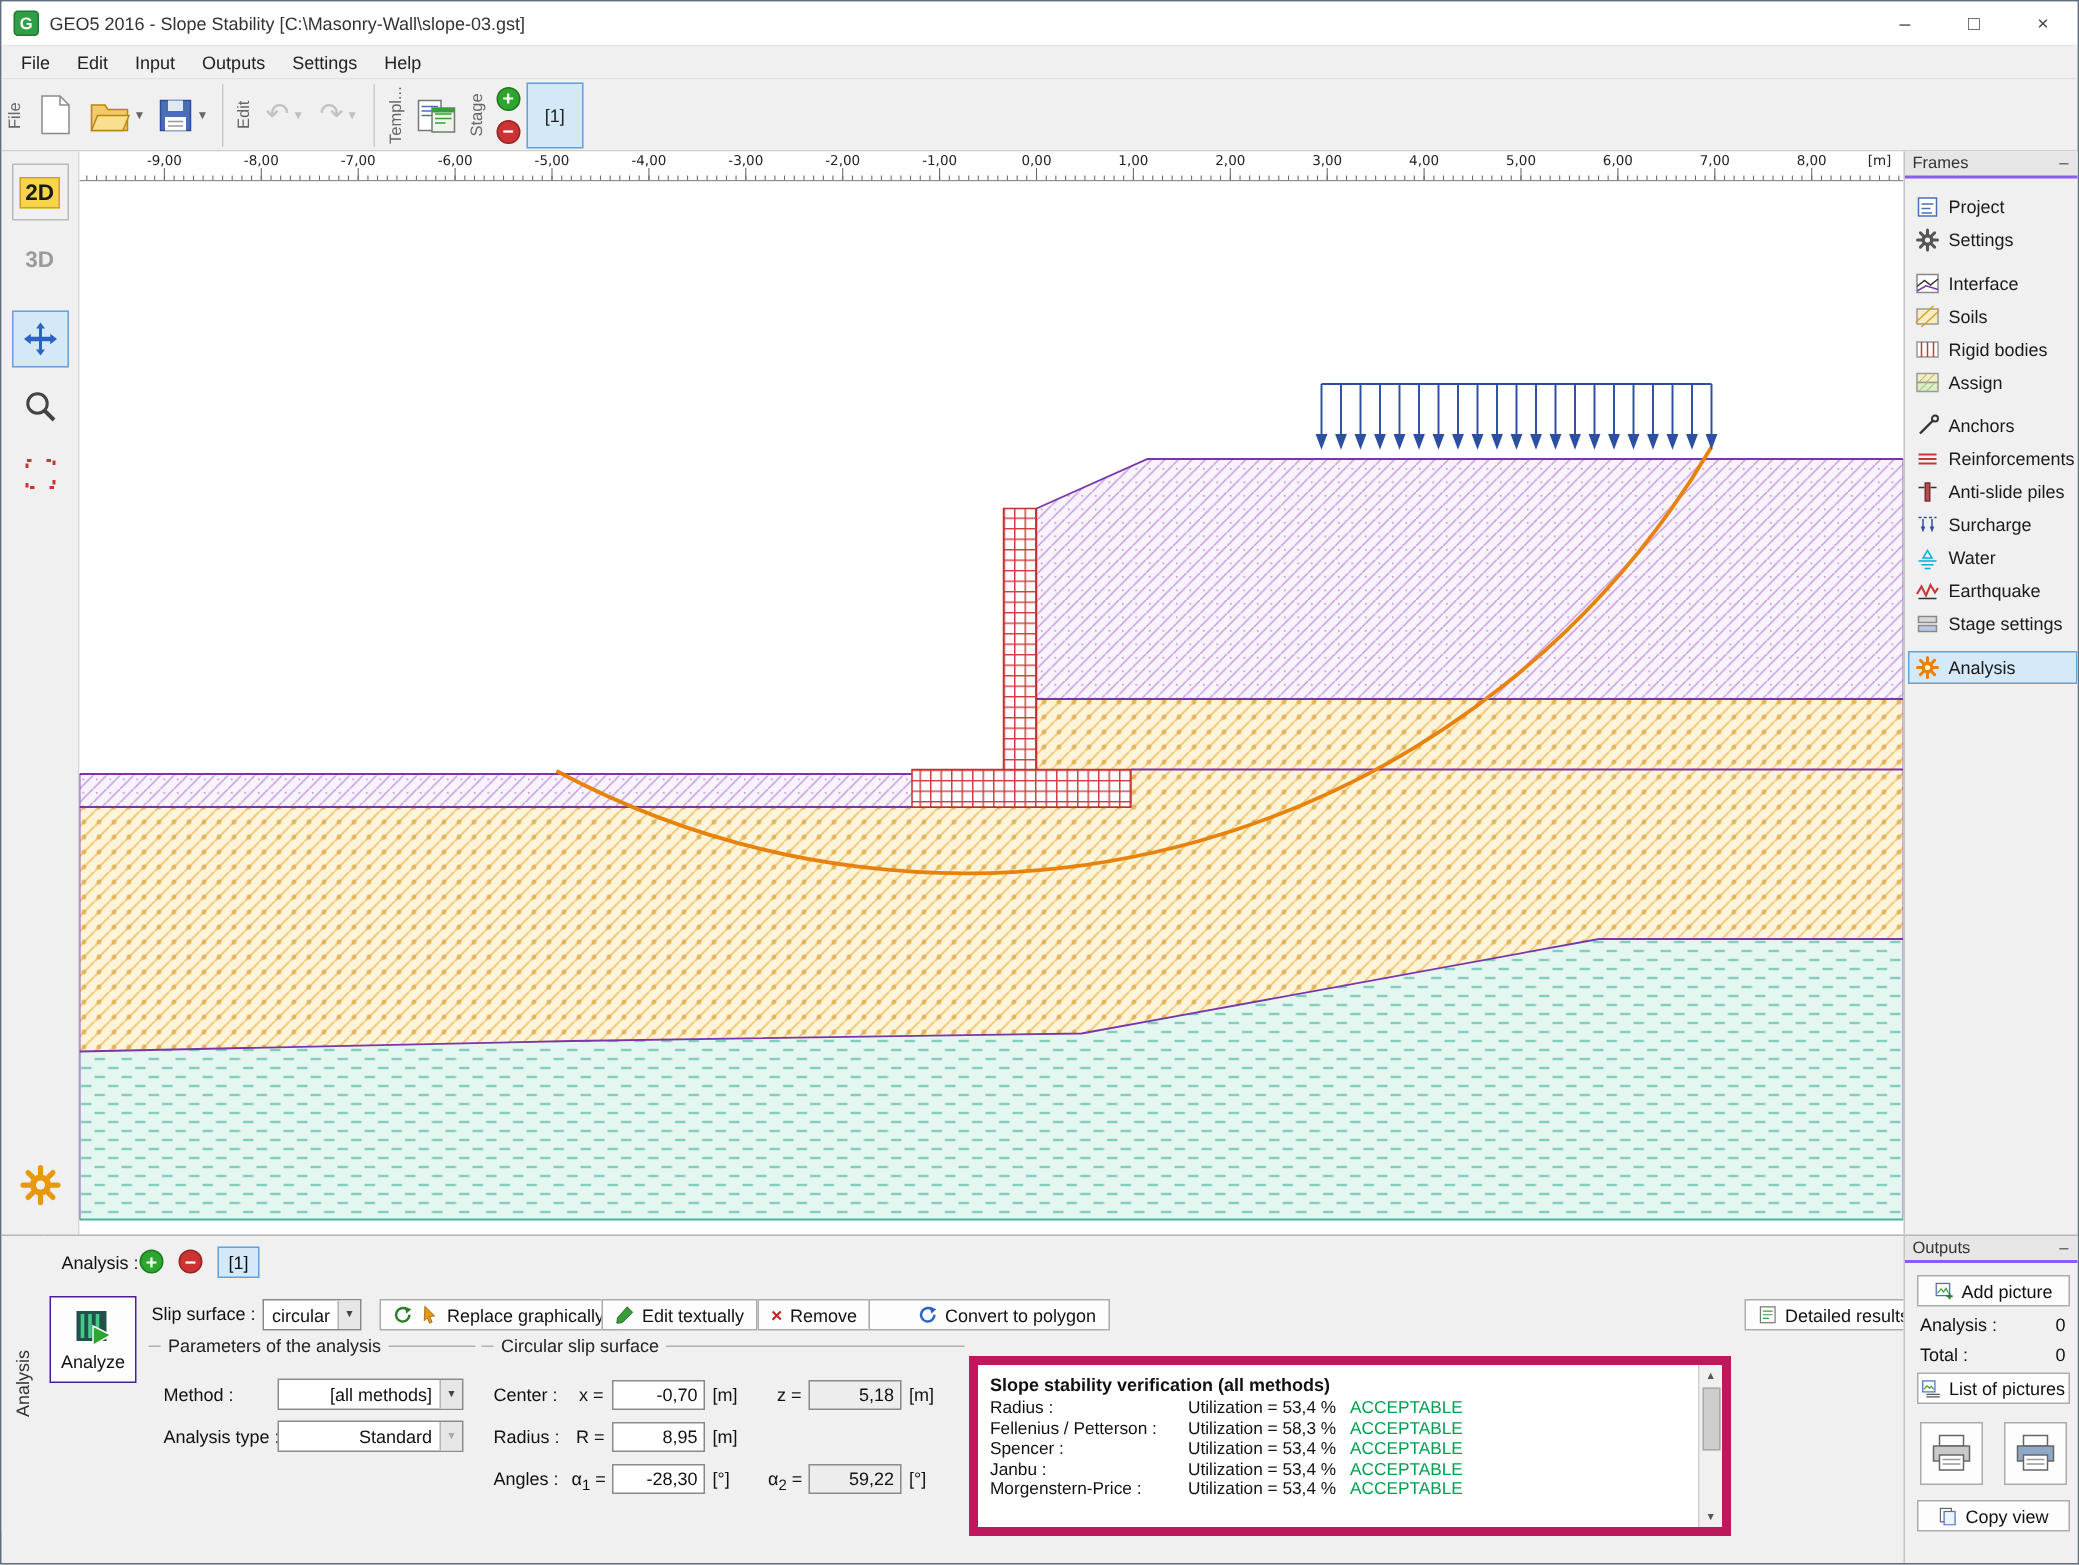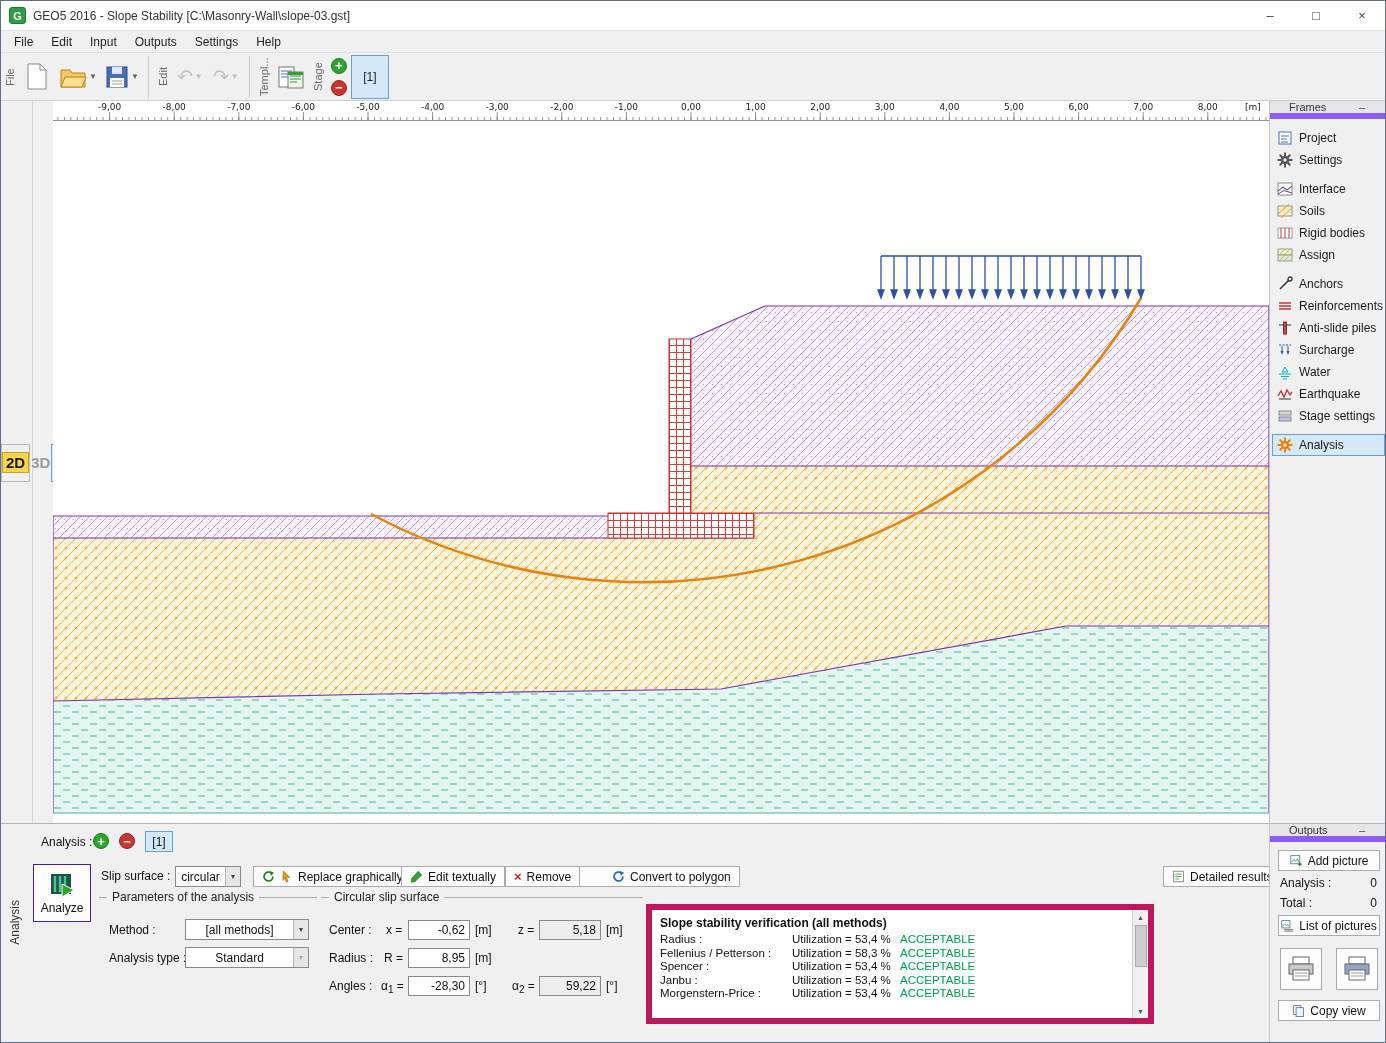--- a/index.html
+++ b/index.html
@@ -27,56 +27,56 @@
   .drop{font-size:8px;color:#666;margin-left:2px;}
   .drop.dis{color:#c0c0c0;}
   .undo-glyph{font-size:19px;color:#c2c2c2;line-height:1;}
   .round-btn{width:16px;height:16px;border-radius:50%;color:#fff;font-size:13px;font-weight:bold;display:flex;align-items:center;justify-content:center;line-height:1;}
   .round-btn.green{background:#2ea52e;border:1px solid #1d7a1d;}
   .round-btn.red{background:#cc3333;border:1px solid #992222;}
   .stage-col{display:flex;flex-direction:column;gap:6px;margin:0 4px;}
   .stage-num{font-size:12px;color:#222;}
 
   
-  .left-tools{position:absolute;left:0;top:100px;width:32px;height:722px;background:#f0f0f0;border-right:1px solid #d5d5d5;display:flex;align-items:center;padding-top:8px;}
+  .left-tools{position:absolute;left:0;top:100px;width:52px;height:722px;background:#f0f0f0;border-right:1px solid #d5d5d5;display:flex;flex-direction:column;align-items:center;padding-top:8px;}
   .side-btn{width:38px;height:38px;margin-bottom:7px;background:#f0f0f0;border:1px solid #b9b9b9;display:flex;align-items:center;justify-content:center;}
   .side-btn.sel{background:#d5e8f8;border:1px solid #66a1d2;}
   .side-btn.flat{border-color:transparent;background:transparent;}
   .lbl-2d{font-weight:bold;font-size:15px;color:#1a1a1a;background:#f6d44c;padding:1px 3px;border:1px solid #c9a325;}
   .lbl-3d{font-weight:bold;font-size:15px;color:#9a9a9a;}
   .gear-slot{margin-top:auto;margin-bottom:14px;}
 
   
   .canvas{position:absolute;left:52px;top:100px;width:1216px;height:722px;background:#fff;}
   #ruler-svg{display:block;}
   #ruler-svg text{font:9px "DejaVu Sans",sans-serif;fill:#222;text-anchor:middle;}
   #ruler-svg line{stroke:#666;stroke-width:0.7;}
   #diagram{display:block;}
 
   
   .frames{position:absolute;left:1268px;top:100px;width:118px;height:722px;background:#f0f0f0;border-left:1px solid #c4c4c4;}
-  .phead{height:18px;background:#e6e6e6;border-bottom:6px solid #8b5cf6;display:flex;align-items:center;justify-content:space-between;padding:0 19px;font-size:11px;color:#333;}
+  .phead{height:18px;background:#e6e6e6;border-bottom:2px solid #8b5cf6;display:flex;align-items:center;justify-content:space-between;padding:0 5px;font-size:11px;color:#333;}
   .phead .minimize{font-size:11px;color:#444;padding:0 3px;}
   .fitem{display:flex;align-items:center;gap:6px;height:22px;padding:0 4px;margin:0 2px;border:1px solid transparent;}
   .fitem .flabel{font-size:12px;color:#1a1a1a;white-space:nowrap;}
   .fitem.sel{background:#d6e9f8;border:1px solid #66a1d2;}
   .fgap{height:7px;}
   .ficon{width:16px;height:16px;flex:none;}
 
   
   .vtab{position:absolute;left:0;top:822px;width:28px;height:198px;background:#f0f0f0;border-top:1px solid #b5b5b5;display:flex;align-items:center;justify-content:center;}
   .vtab span{writing-mode:vertical-rl;transform:rotate(180deg);font-size:12px;color:#333;}
   .apanel{position:absolute;left:28px;top:822px;width:1240px;height:198px;background:#f0f0f0;border-top:1px solid #b5b5b5;}
   .apanel .abs{position:absolute;}
   .lab{font-size:12px;color:#111;white-space:nowrap;}
   .btn{display:inline-flex;align-items:center;justify-content:center;gap:5px;background:#fdfdfd;border:1px solid #ababab;font-size:12px;height:21px;padding:0 8px;white-space:nowrap;color:#111;}
   .btn.pressed{background:#d5e8f8;border:1px solid #66a1d2;}
   .analyze-btn{position:absolute;left:4px;top:40px;width:58px;height:58px;background:#fdfdfd;border:1px solid #4c1d95;display:flex;flex-direction:column;align-items:center;justify-content:center;gap:3px;font-size:12px;}
   .selectbox{display:inline-flex;align-items:center;height:21px;background:#fff;border:1px solid #8a8a8a;font-size:12px;}
-  .selectbox .val{padding:0 5px;flex:1;text-align:center;}
+  .selectbox .val{padding:0 5px;flex:1;text-align:right;}
   .selectbox .arr{width:15px;height:100%;background:#e6e6e6;border-left:1px solid #b5b5b5;display:flex;align-items:center;justify-content:center;font-size:7px;color:#444;}
   .selectbox.dis .arr{color:#aaa;}
   .field{border:1px solid #8a8a8a;background:#fff;height:20px;font-size:12px;text-align:right;padding:0 4px;display:inline-flex;align-items:center;justify-content:flex-end;}
   .field.gray{background:#ededed;}
   .gtitle{display:flex;align-items:center;font-size:12px;color:#222;white-space:nowrap;}
   .gtitle::before{content:"";width:8px;border-top:1px solid #b0b0b0;margin-right:5px;}
   .gtitle::after{content:"";flex:1;border-top:1px solid #b0b0b0;margin-left:5px;}
   .results{position:absolute;left:617px;top:80px;width:508px;height:120px;background:#fff;border:6px solid #be185d;overflow:hidden;}
   .results-inner{position:absolute;left:8px;top:6px;right:22px;}
   .res-title{font-weight:bold;font-size:12px;margin-bottom:3px;}
@@ -745,21 +745,21 @@
     <div class="abs selectbox dis" style="left:156px;top:123px;width:124px;">
       <span class="val">Standard</span>
       <span class="arr">▼</span>
     </div>
 
     <div class="abs gtitle" style="left:292px;top:66px;width:322px;">
       <span>Circular slip surface</span>
     </div>
     <span class="abs lab" style="left:300px;top:99px;">Center :</span>
     <span class="abs lab" style="left:357px;top:99px;">x =</span>
-    <div class="abs field" style="left:379px;top:96px;width:62px;">-0,62</div>
+    <div class="abs field" style="left:379px;top:96px;width:62px;">-0,70</div>
     <span class="abs lab" style="left:446px;top:99px;">[m]</span>
     <span class="abs lab" style="left:489px;top:99px;">z =</span>
     <div class="abs field gray" style="left:510px;top:96px;width:62px;">5,18</div>
     <span class="abs lab" style="left:577px;top:99px;">[m]</span>
 
     <span class="abs lab" style="left:300px;top:127px;">Radius :</span>
     <span class="abs lab" style="left:355px;top:127px;">R =</span>
     <div class="abs field" style="left:379px;top:124px;width:62px;">8,95</div>
     <span class="abs lab" style="left:446px;top:127px;">[m]</span>
 

